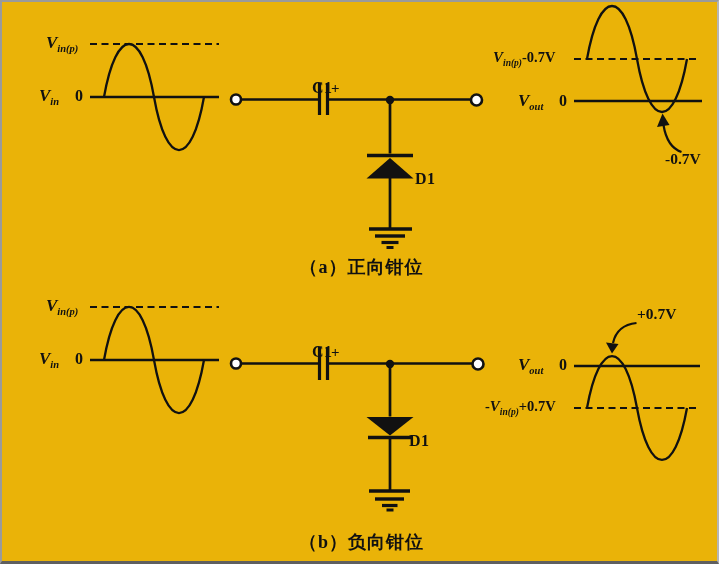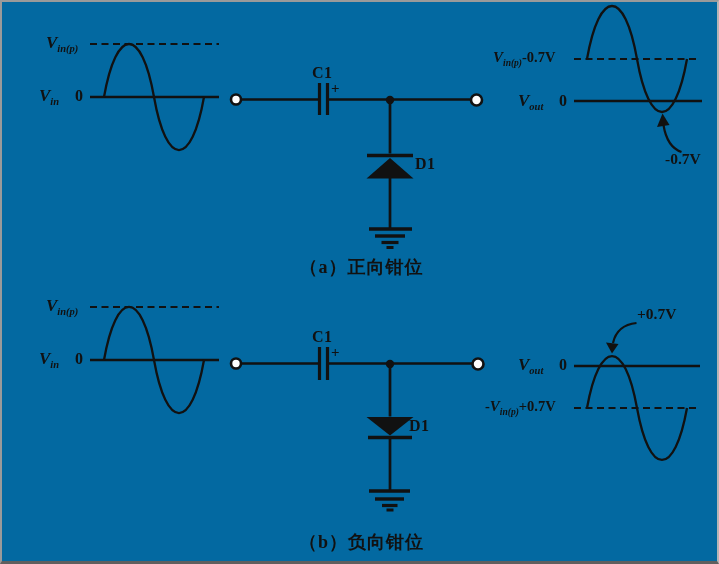--- a/index.html
+++ b/index.html
@@ -1,19 +1,19 @@
 <!DOCTYPE html>
 <html><head>
 <meta charset="utf-8">
 <style>
   html,body{margin:0;padding:0;background:#e8e8e8;}
   .frame{
     position:relative;
     width:719px;height:564px;
-    background:#0369a1;
+    background:#eab308;
     border-top:2px solid #9a9a9a;
     border-left:2px solid #9a9a9a;
     border-right:2px solid #b5b5b5;
     border-bottom:3px solid #5f5f5f;
     box-sizing:border-box;
     overflow:hidden;
     font-family:"Liberation Serif","DejaVu Serif",serif;
     color:#111;
     padding-left:36px;
   }
@@ -21,21 +21,21 @@
   .lbl{
     position:absolute;
     white-space:nowrap;
     font-size:16px;
     line-height:1.1;
     color:#111;
   }
   .v{font-style:italic;font-weight:600;font-size:17px;}
   .lbl sub{font-size:10.5px;font-style:italic;font-weight:600;line-height:0;}
   .zero{font-weight:700;font-size:16px;}
-  .refdes{font-size:16px;font-weight:600;letter-spacing:0.5px;}
+  .refdes{font-size:16px;font-weight:600;letter-spacing:0.5px;margin-top:15px;}
   .plus{font-size:15px;font-weight:700;}
   .lvl{font-size:14.5px;font-weight:600;}
   .lvl .v{font-size:15px;}
   .lvl sub{font-size:9.5px;}
   .annot{font-size:15.5px;font-weight:600;}
   .caption{
     position:absolute;left:0;width:719px;text-align:center;
     font-size:18px;font-weight:700;letter-spacing:1px;
   }
 </style>

